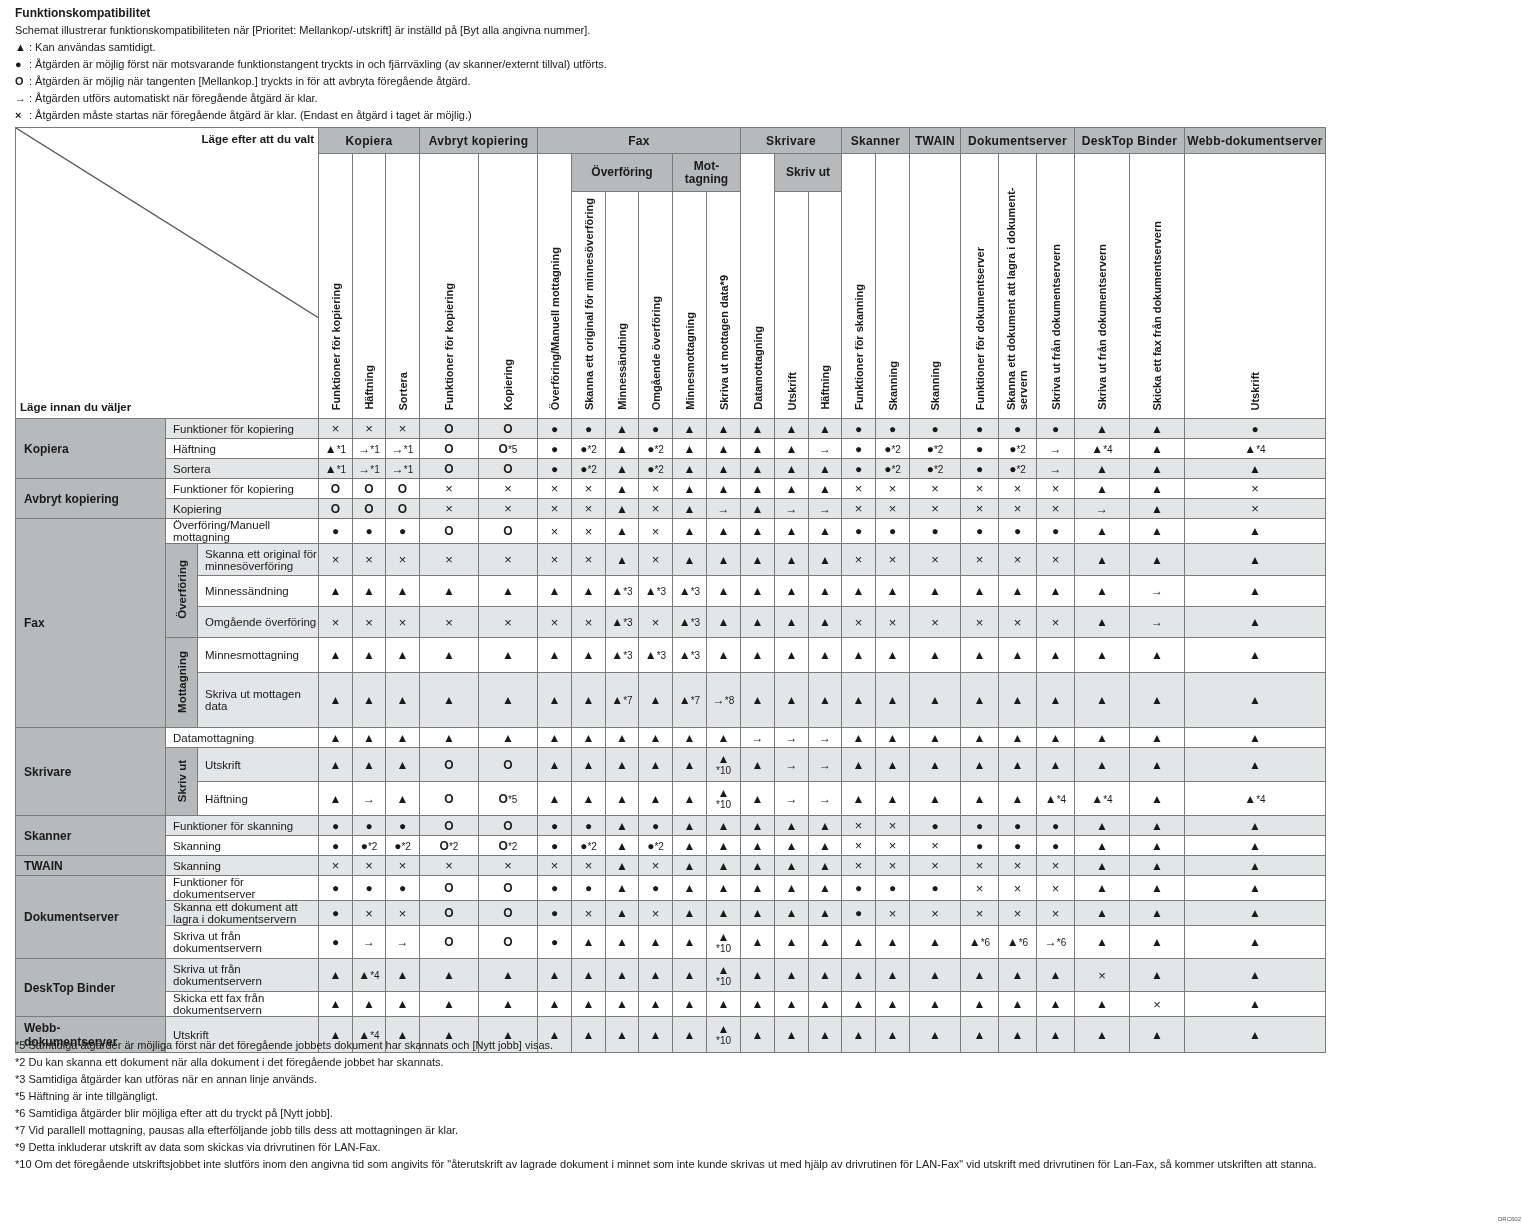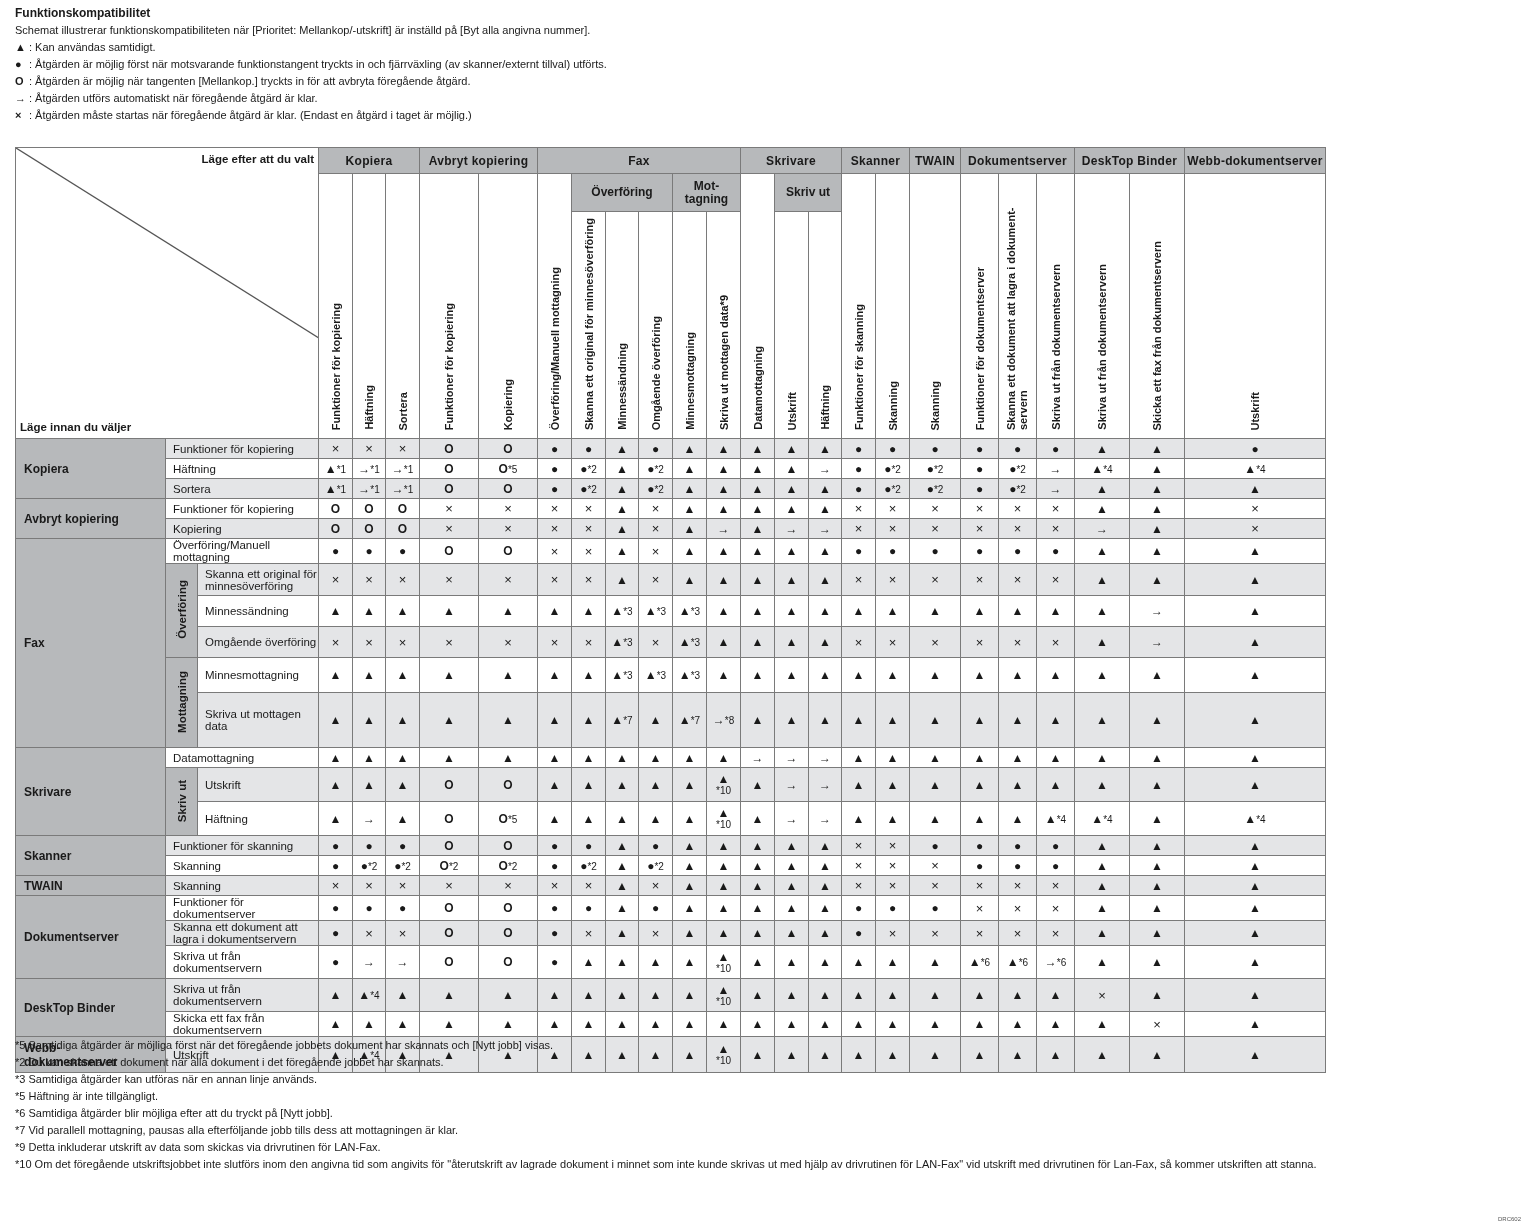--- a/index.html
+++ b/index.html
@@ -3,21 +3,21 @@
 <meta charset="utf-8">
 <style>
   html, body { margin:0; padding:0; background:#ffffff; }
   body { width:1523px; height:1224px; position:relative; overflow:hidden;
          font-family:"Liberation Sans", sans-serif; color:#1a1a1a; }
   .title { position:absolute; left:15px; top:6px; font-size:12px; font-weight:bold; }
   .intro { position:absolute; left:15px; top:22px; font-size:11px; line-height:17px; }
   .legend-row { display:flex; align-items:center; }
   .legend-sym { display:inline-block; width:14px; font-weight:bold; }
   table.matrix { position:absolute; left:15px; top:127px; border-collapse:collapse;
-                 table-layout:fixed; font-size:11.5px;margin-top:20px; }
+                 table-layout:fixed; font-size:11.5px; }
   table.matrix td, table.matrix th { border:1.5px solid #7a7a7a; padding:0; text-align:center;
                  vertical-align:middle; overflow:hidden; }
   .grp-h { background:#b7b9bb; font-weight:bold; font-size:12px; height:24px; letter-spacing:0.3px; }
   .sub-h { background:#b7b9bb; font-weight:bold; font-size:12px; line-height:13px; }
   .col-h { background:#ffffff; vertical-align:bottom !important; font-size:11px; }
   .vtext { writing-mode:vertical-rl; transform:rotate(180deg); display:inline-block;
            padding:6px 0; text-align:left; white-space:nowrap; line-height:12px; }
   .vtext.wrap { white-space:normal; height:226px; }
   .corner { background:#ffffff; position:relative; }
   .corner svg { position:absolute; left:0; top:0; }

